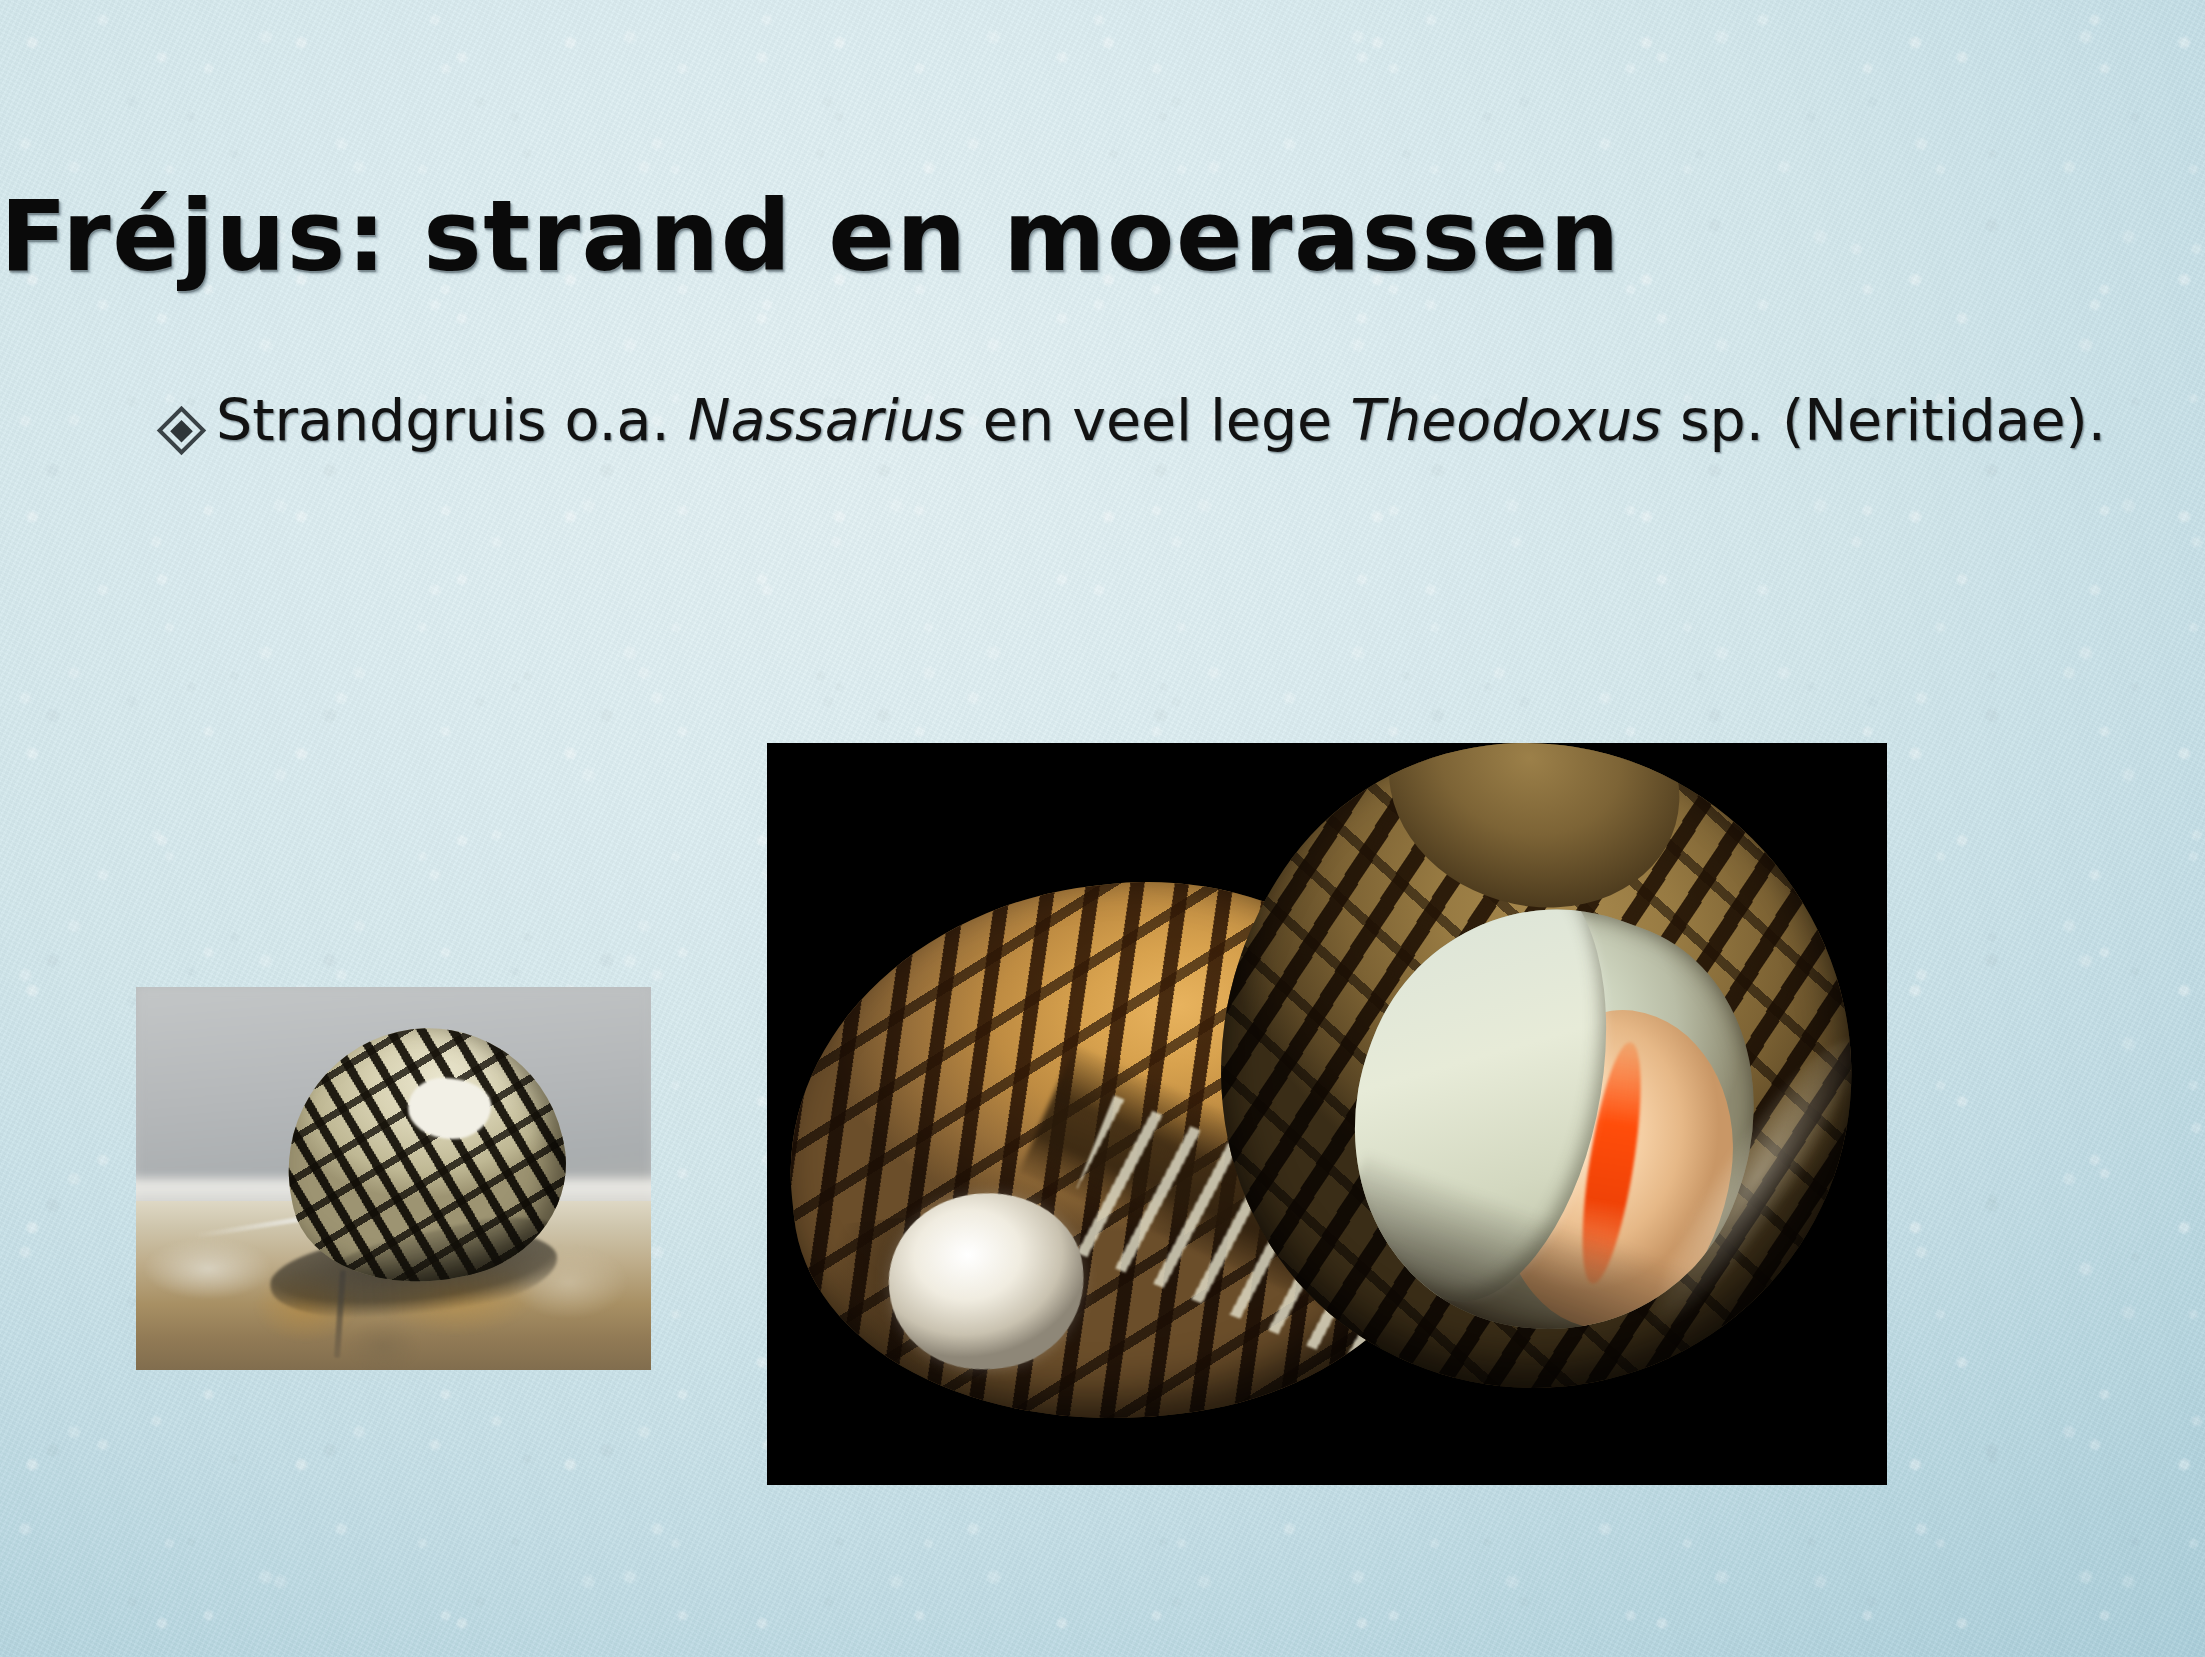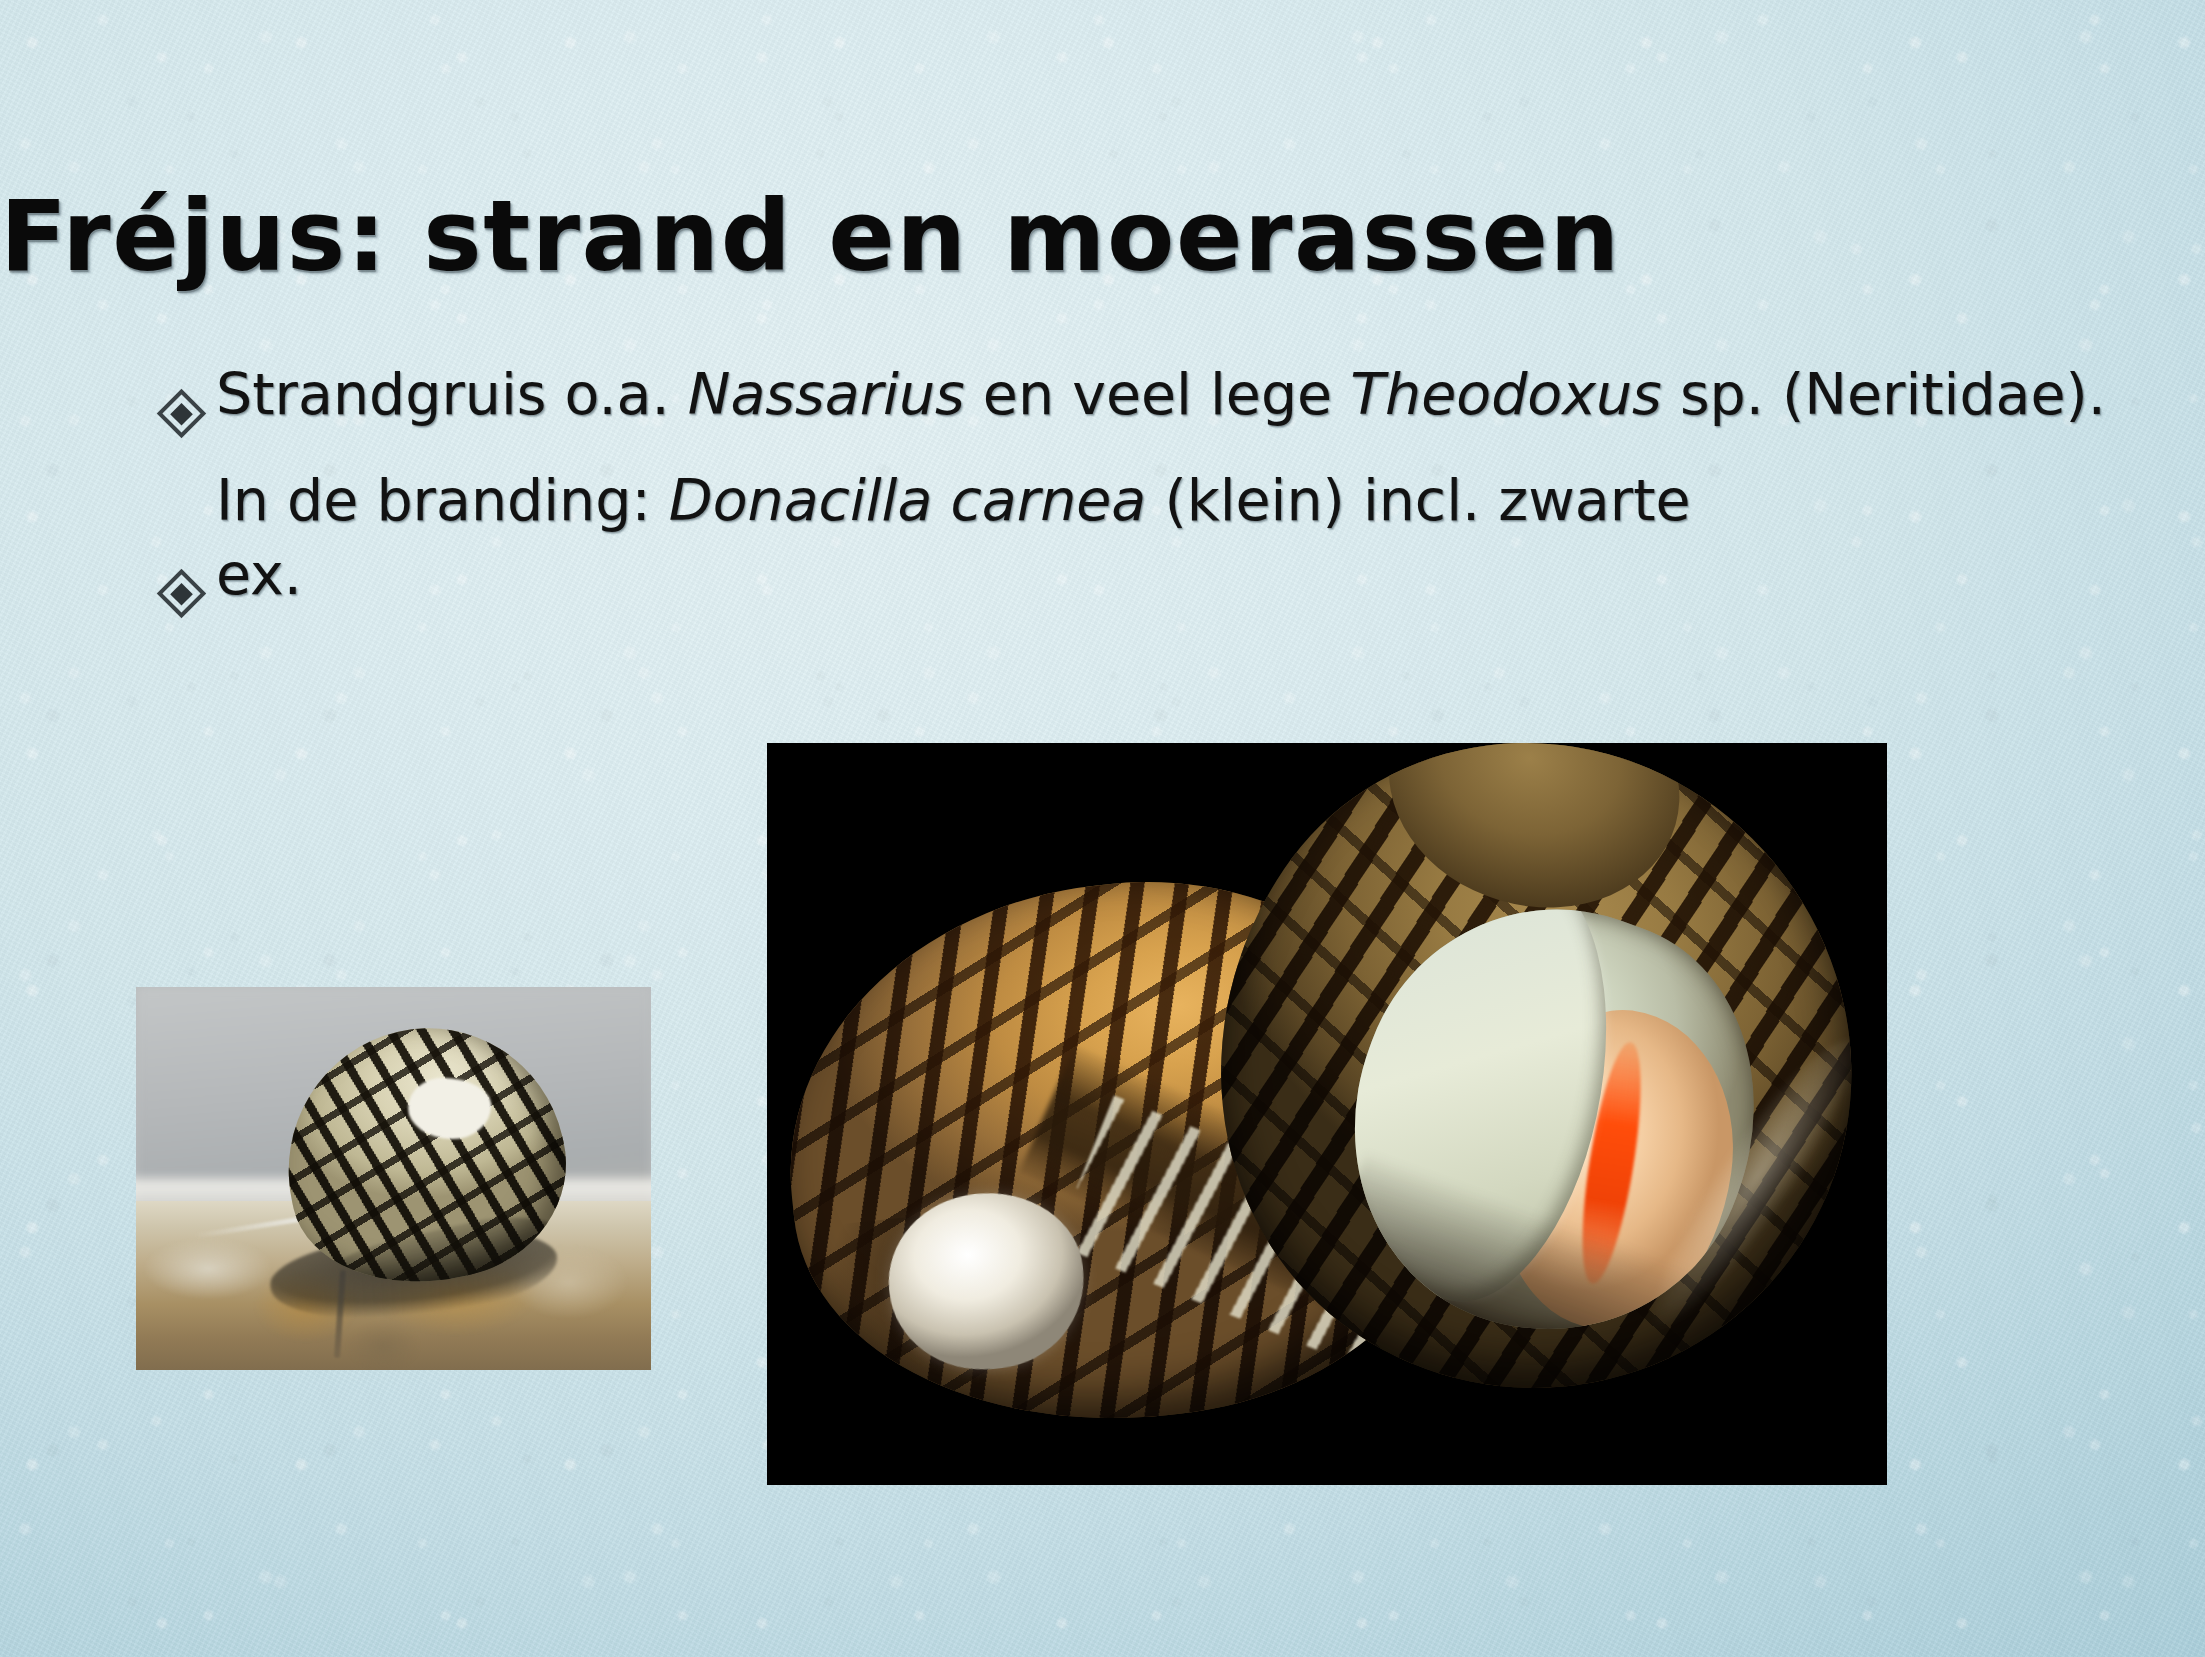--- a/index.html
+++ b/index.html
@@ -89,22 +89,23 @@
   
   .body-block {
     position: absolute;
     left: 164px;
     top: 357px;
     width: 1961px;
     z-index: 5;
   }
   .bullet-row {
     display: flex;
-    align-items: flex-end;
+    align-items: center;
     margin-bottom: 32px;
+    margin-top: 26px;
   }
   .bullet-marker {
     flex: 0 0 auto;
     width: 52px;
     margin-top: 20.6px;
     display: flex;
     justify-content: flex-start;
     align-items: flex-start;
   }
   .bullet-text {
@@ -420,29 +421,20 @@
     <div class="bullet-row">
       <span class="bullet-marker">
         <span class="diamond"></span>
       </span>
       <div class="bullet-text">
         <span>Strandgruis o.a. </span><span class="sp">Nassarius</span><span> en veel lege </span><span class="sp">Theodoxus</span><span> sp.</span>
         <span class="lastline">(Neritidae).</span>
       </div>
     </div>
 
-    <div class="bullet-row">
-      <span class="bullet-marker">
-        <span class="diamond"></span>
-      </span>
-      <div class="bullet-text justify">
-        <span>In de branding: </span><span class="sp">Donacilla carnea</span><span> (klein) incl. zwarte</span>
-        <span class="lastline">ex.</span>
-      </div>
-    </div>
 
   </div>
 
   <div class="photo" id="photo-left">
     <div class="bg-sky"></div>
     <div class="rockline"></div>
     <div class="bg-ground"></div>
     <div class="ground-patches"></div>
     <div class="tentacle-a"></div>
     <div class="foot"></div>

